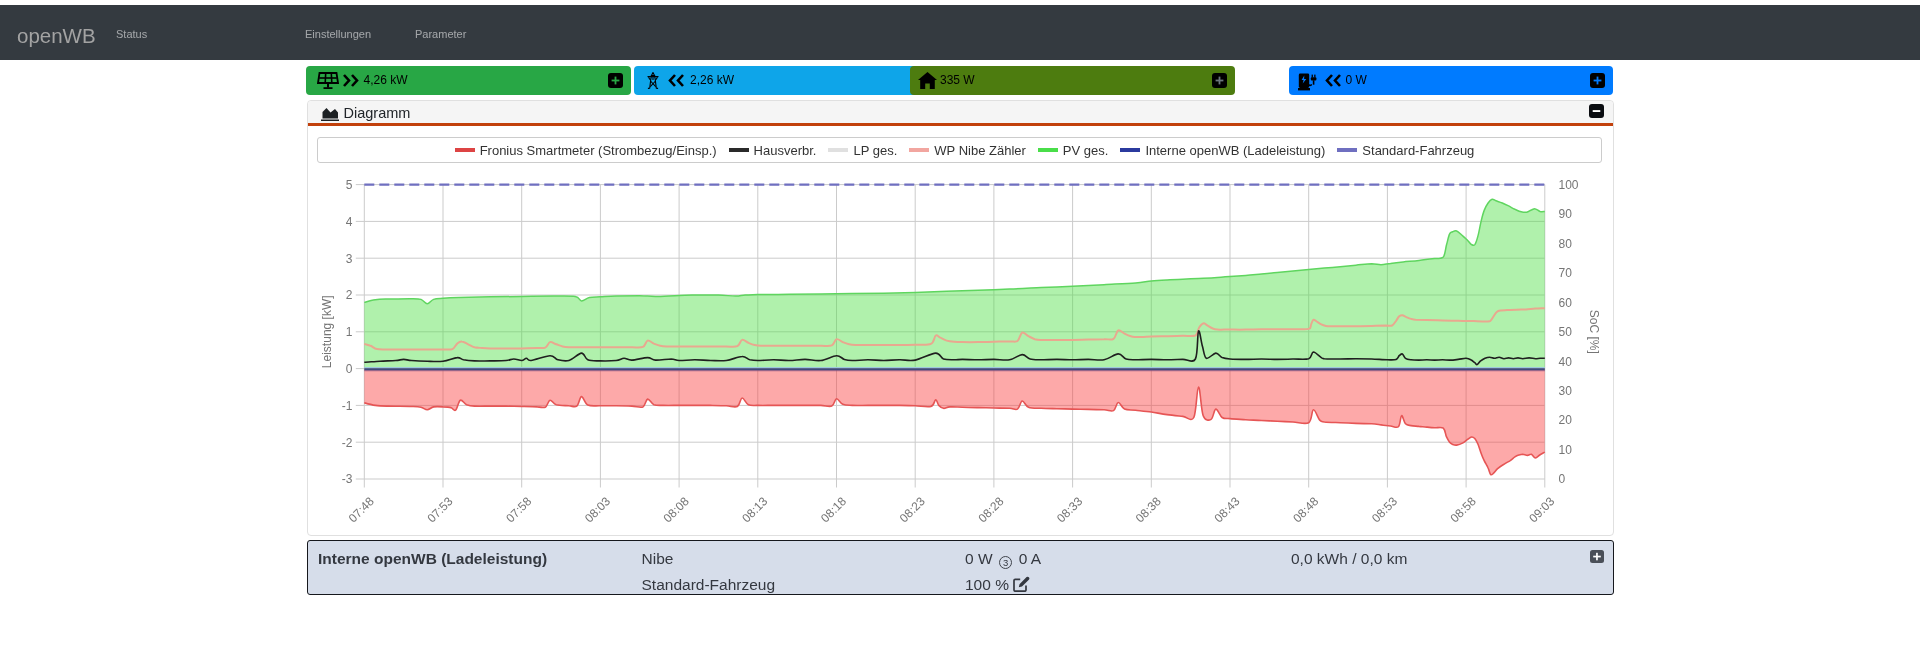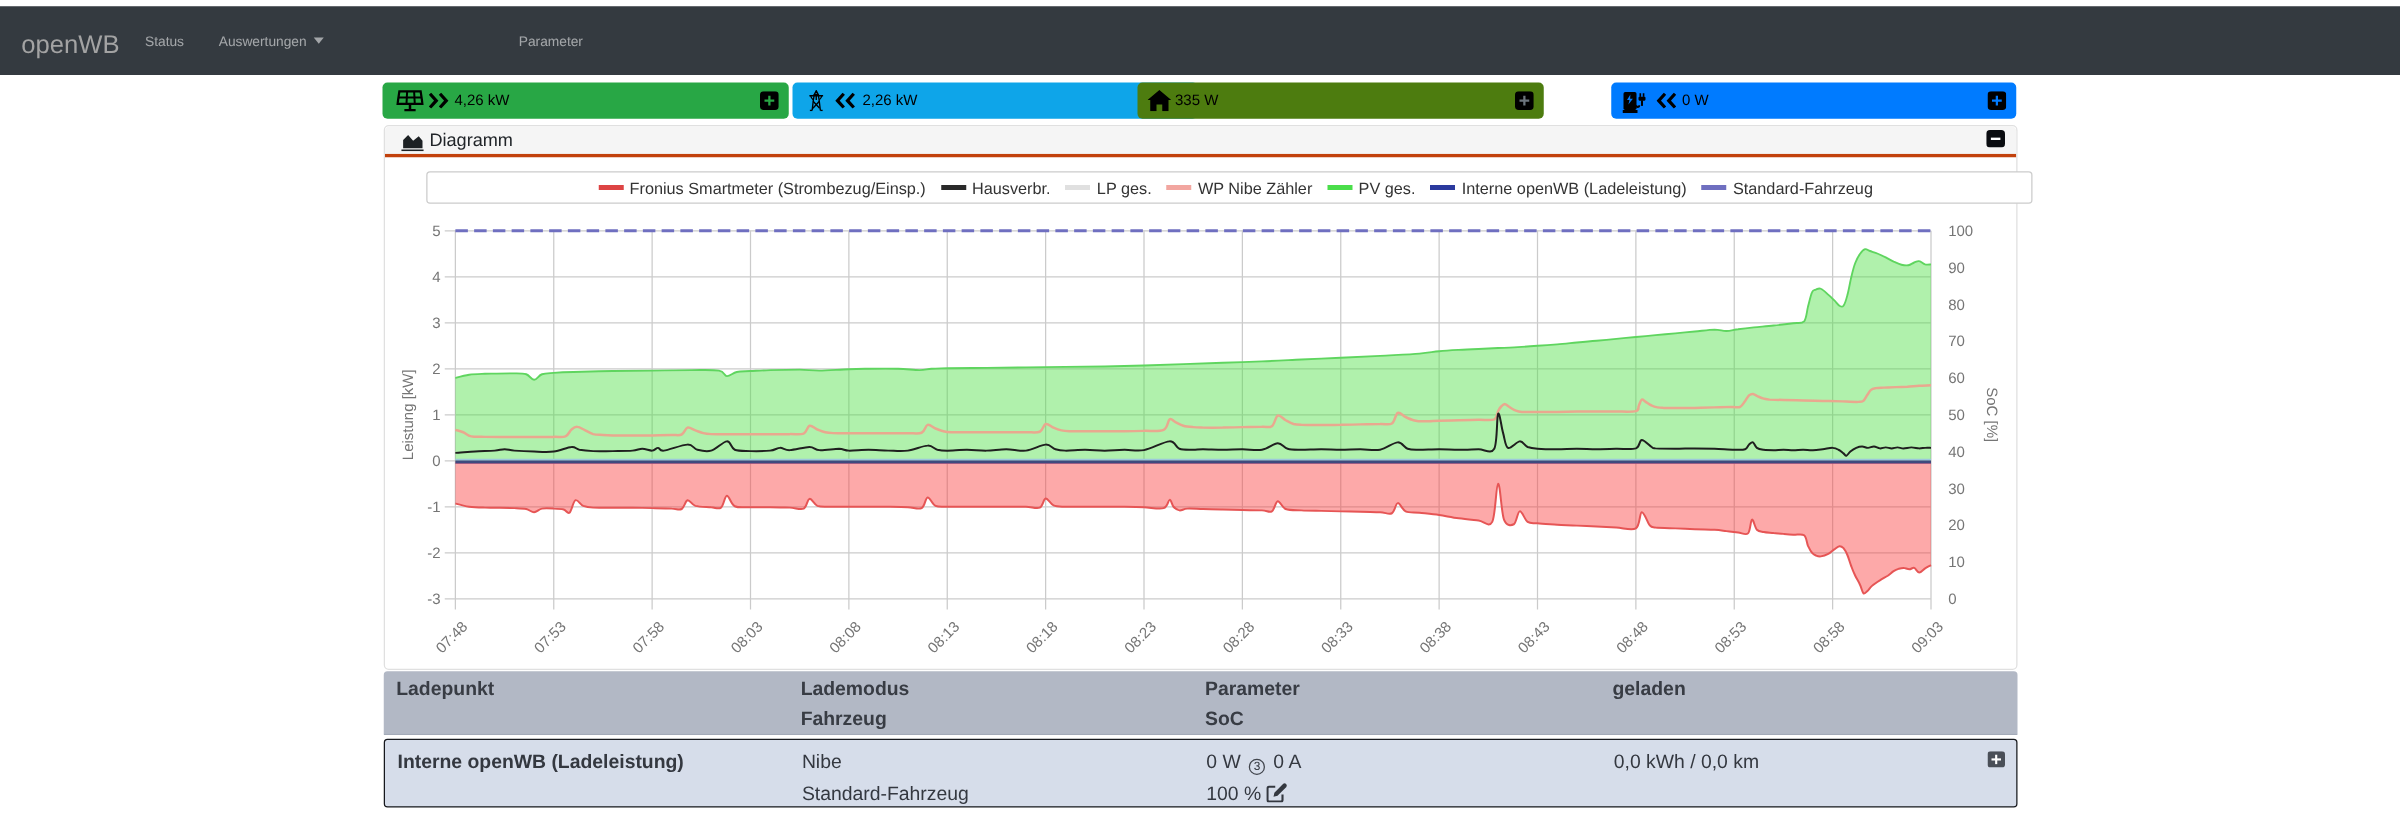--- a/index.html
+++ b/index.html
@@ -7,39 +7,39 @@
 .abs { position:absolute; }
 .navbar { position:absolute; left:0; top:5px; width:1920px; height:55px; background:#343a40; }
 .brand { position:absolute; left:17px; top:3px; height:55px; line-height:55px; color:#a3a3a3; font-size:20.5px; }
 .navlink { position:absolute; top:2px; height:55px; line-height:55px; color:rgba(255,255,255,0.55); font-size:11px; }
 .caret { display:inline-block; width:0; height:0; border-left:4.5px solid transparent; border-right:4.5px solid transparent; border-top:5px solid rgba(255,255,255,0.55); vertical-align:2px; margin-left:6px; }
 .bar { position:absolute; top:66px; width:324.5px; height:29px; border-radius:4px; color:#000; }
 .bar .txt { position:absolute; left:38px; top:0; height:29px; line-height:29px; font-size:12px; }
 .sqbtn { position:absolute; right:8px; top:7px; width:15px; height:15px; }
 .card { position:absolute; left:306.5px; top:99.5px; width:1307px; height:436px; background:#fff; border:1px solid #e0e0e0; border-radius:4px; }
 .cardhead { position:absolute; left:0; top:0; width:100%; height:25px; background:#f5f5f5; border-bottom:3px solid #c2410c; border-radius:4px 4px 0 0; }
-.legend { position:absolute; left:317px; top:137px; width:1285px; height:26px; border:1px solid #ccc; border-radius:3px; background:#fff; display:flex; align-items:center; justify-content:center; padding-left:10px; font-size:13px; color:#333;margin-left:24px; }
+.legend { position:absolute; left:317px; top:137px; width:1285px; height:26px; border:1px solid #ccc; border-radius:3px; background:#fff; display:flex; align-items:center; justify-content:center; padding-left:10px; font-size:13px; color:#333; }
 .litem { display:flex; align-items:center; margin:0 6px; }
 .lmark { display:inline-block; width:20px; height:3.5px; margin-right:5px; }
 .tablewrap { position:absolute; left:306.5px; top:537px; width:1307px; }
 .thead { position:relative; width:100%; height:51px; background:#b2b8c5; border-bottom:1px solid #a3aab8; border-radius:3px 3px 0 0; color:#383c44; font-weight:bold; font-size:15.5px; }
 .trow { position:relative; width:100%; height:55.5px; background:#d6ddea; border:1.5px solid #16181d; border-radius:3px; color:#343840; font-size:15.5px; }
 .hl1 { position:absolute; top:3px;  height:24px; line-height:24px; }
 .hl2 { position:absolute; top:27px; height:24px; line-height:24px; }
 .rl1 { position:absolute; top:5px;  height:25px; line-height:25px; }
 .rl2 { position:absolute; top:31px; height:25px; line-height:25px; }
 .c1 { left:10.5px; } .c2 { left:334px; } .c3 { left:657.5px; } .c4 { left:983.5px; }
 .circ3 { display:inline-block; width:13.5px; height:13.5px; border:1.1px solid #40444c; border-radius:50%; font-size:9.5px; line-height:12.5px; text-align:center; vertical-align:-2px; margin:0 2px; }
 </style>
 </head>
 <body>
 <div class="navbar">
   <span class="brand">openWB</span>
   <span class="navlink" style="left:116px">Status</span>
-  <span class="navlink" style="left:175px">Auswertungen<span class="caret"></span></span>
+  <span class="navlink" style="left:305px">Einstellungen</span>
   <span class="navlink" style="left:415px">Parameter</span>
 </div>
 
 <div class="bar" style="left:306px; background:#28a745">
   <svg class="abs" style="left:11px;top:5.5px" width="22" height="18" viewBox="0 0 22 18">
     <g fill="#000">
         <path d="M2.5 1h17l1.5 10h-20z" fill="none" stroke="#000" stroke-width="1.8"></path>
     <line x1="8.7" y1="1" x2="8.2" y2="11" stroke="#000" stroke-width="1.6"></line>
     <line x1="14.3" y1="1" x2="14.8" y2="11" stroke="#000" stroke-width="1.6"></line>
     <line x1="2.2" y1="6" x2="19.8" y2="6" stroke="#000" stroke-width="1.6"></line>
@@ -219,28 +219,20 @@
       <text transform="translate(1319.2,502) rotate(-45)" text-anchor="end">08:48</text>
       <text transform="translate(1397.9,502) rotate(-45)" text-anchor="end">08:53</text>
       <text transform="translate(1476.6,502) rotate(-45)" text-anchor="end">08:58</text>
       <text transform="translate(1555.3,502) rotate(-45)" text-anchor="end">09:03</text>
       <text transform="translate(330.5,331.8) rotate(-90)" text-anchor="middle">Leistung [kW]</text>
       <text transform="translate(1589.5,331.8) rotate(90)" text-anchor="middle">SoC [%]</text>
     </g>
   </svg>
 
 <div class="tablewrap">
-  <div class="thead">
-    <span class="hl1 c1">Ladepunkt</span>
-    <span class="hl1 c2">Lademodus</span>
-      <span class="hl2 c2">Fahrzeug</span>
-    <span class="hl1 c3">Parameter</span>
-      <span class="hl2 c3">SoC</span>
-    <span class="hl1 c4">geladen</span>
-  </div>
   <div class="trow" style="margin-top:2.5px">
     <span class="rl1 c1" style="font-weight:bold">Interne openWB (Ladeleistung)</span>
     <span class="rl1 c2">Nibe</span>
       <span class="rl2 c2">Standard-Fahrzeug</span>
     <span class="rl1 c3">0 W <span class="circ3">3</span> 0 A</span>
     <span class="rl2 c3">100 % <svg width="17" height="16" viewBox="0 0 17 16" style="vertical-align:-2px">
           <g fill="none" stroke="#343840" stroke-width="1.7">
             <path d="M13 9.5V14a1.2 1.2 0 0 1-1.2 1.2H2.2A1.2 1.2 0 0 1 1 14V4.6a1.2 1.2 0 0 1 1.2-1.2h5"></path>
           </g>
           <path d="M6.5 8.2L13.6 1a1.8 1.8 0 0 1 2.5 2.5L9 10.6l-3.2.7z" fill="#343840"></path>

